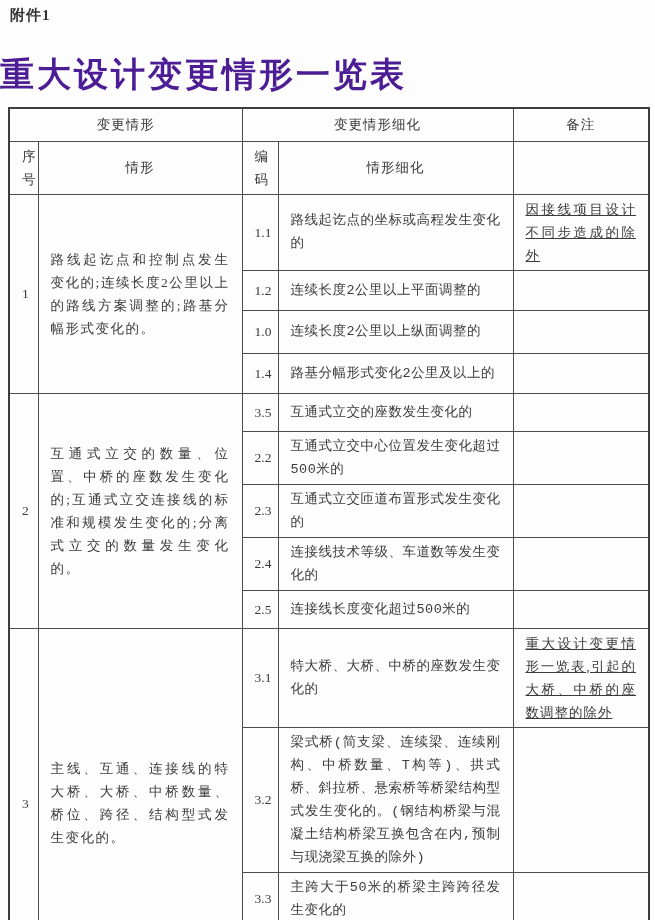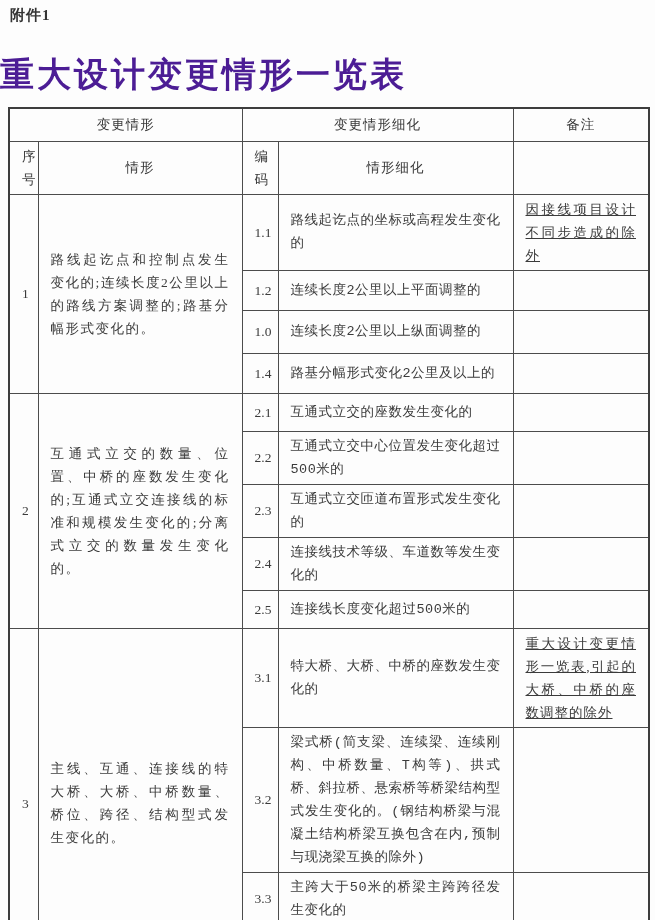--- a/index.html
+++ b/index.html
@@ -98,21 +98,21 @@
     </tr>
     <tr style="height:40px">
       <td class="c-code dbl">1.4</td>
       <td class="c-detail dbl">路基分幅形式变化2公里及以上的</td>
       <td class="c-note dbl"></td>
     </tr>
 
     <tr style="height:38px">
       <td class="c-serial dbl" rowspan="5">2</td>
       <td class="c-case dbl" rowspan="5">互通式立交的数量、位置、中桥的座数发生变化的;互通式立交连接线的标准和规模发生变化的;分离式立交的数量发生变化的。</td>
-      <td class="c-code">2.1</td>
+      <td class="c-code">3.5</td>
       <td class="c-detail">互通式立交的座数发生变化的</td>
       <td class="c-note"></td>
     </tr>
     <tr style="height:52px">
       <td class="c-code">2.2</td>
       <td class="c-detail">互通式立交中心位置发生变化超过500米的</td>
       <td class="c-note"></td>
     </tr>
     <tr style="height:50px">
       <td class="c-code">2.3</td>

